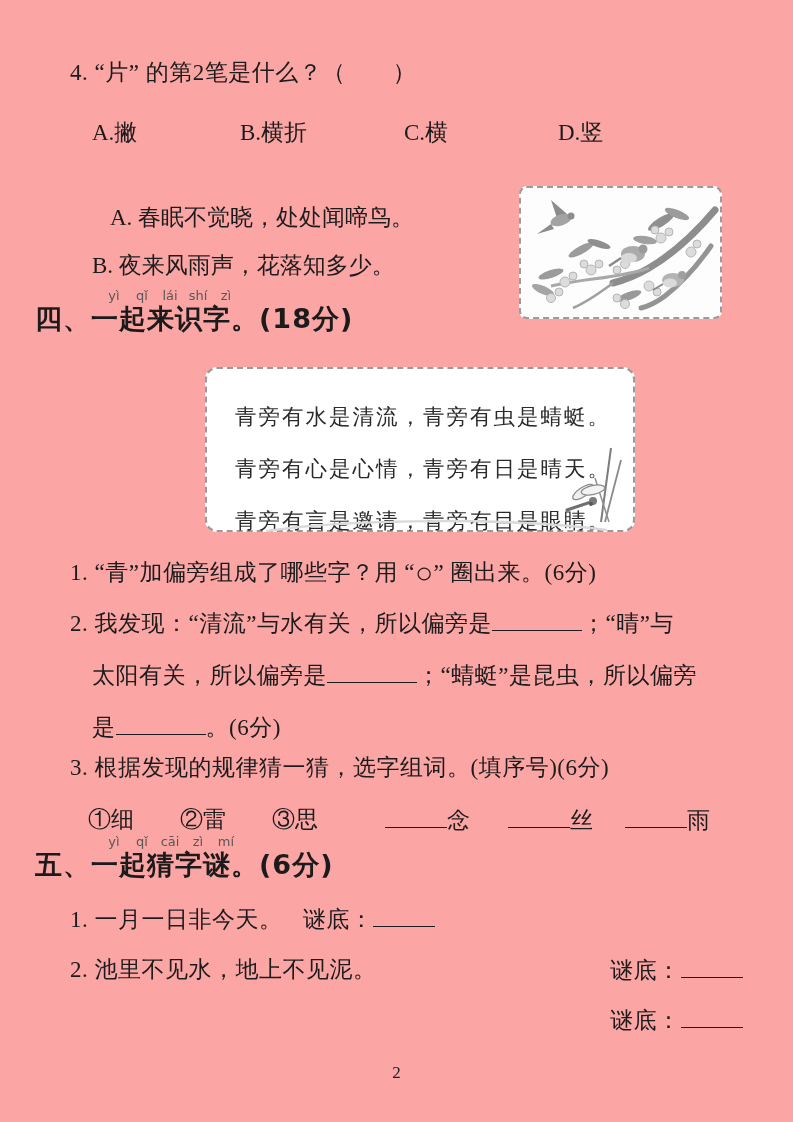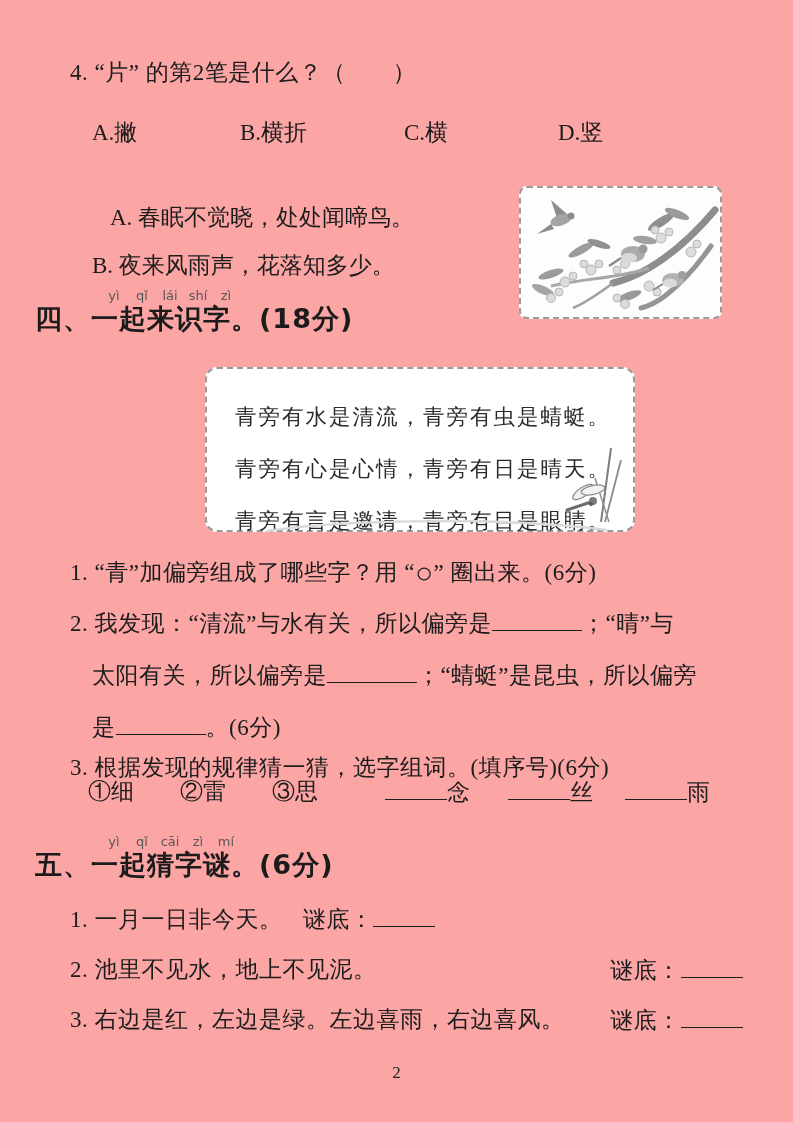--- a/index.html
+++ b/index.html
@@ -158,21 +158,21 @@
     <span>2. 我发现：“清流”与水有关，所以偏旁是</span><span class="blank w90"></span><span>；“晴”与</span>
   </div>
   <div class="abs q" style="left:92px; top:659px;">
     <span>太阳有关，所以偏旁是</span><span class="blank w90"></span><span>；“蜻蜓”是昆虫，所以偏旁</span>
   </div>
   <div class="abs q" style="left:92px; top:711px;">
     <span>是</span><span class="blank w90"></span><span>。(6分)</span>
   </div>
 
   <div class="abs q" style="left:70px; top:752px;">3. 根据发现的规律猜一猜，选字组词。(填序号)(6分)</div>
-  <div class="abs" style="left:0; top:776px; width:724px; height:32px;">
+  <div class="abs" style="left:0; top:804px; width:724px; height:32px;">
     <span class="abs opt" style="left:88px;">①细</span>
     <span class="abs opt" style="left:180px;">②雷</span>
     <span class="abs opt" style="left:272px;">③思</span>
     <span class="abs opt" style="left:385px;"><span class="blank w62"></span><span>念</span></span>
     <span class="abs opt" style="left:508px;"><span class="blank w62"></span><span>丝</span></span>
     <span class="abs opt" style="left:625px;"><span class="blank w62"></span><span>雨</span></span>
   </div>
 
   <div class="abs pinyin-row" style="left:100px; top:834px;">
     <span>yì</span>
@@ -186,20 +186,19 @@
   <div class="abs q" style="left:70px; top:903px;">
     <span>1. 一月一日非今天。</span>
     <span class="answer-label" style="margin-left:14px;">谜底：</span><span class="blank w62"></span>
   </div>
 
   <div class="abs q" style="left:70px; top:954px;">2. 池里不见水，地上不见泥。</div>
   <div class="abs q" style="left:610px; top:954px;">
     <span class="answer-label">谜底：</span><span class="blank w62"></span>
   </div>
 
-  <div class="abs q" style="left:70px; top:1004px;">3. 右边是红，左边是绿。左边喜雨，右边喜风。</div>
   <div class="abs q" style="left:610px; top:1004px;">
     <span class="answer-label">谜底：</span><span class="blank w62"></span>
   </div>
 
   <div class="abs page-num" style="top:1063px;">2</div>
 
 </div>
 
 </body></html>

